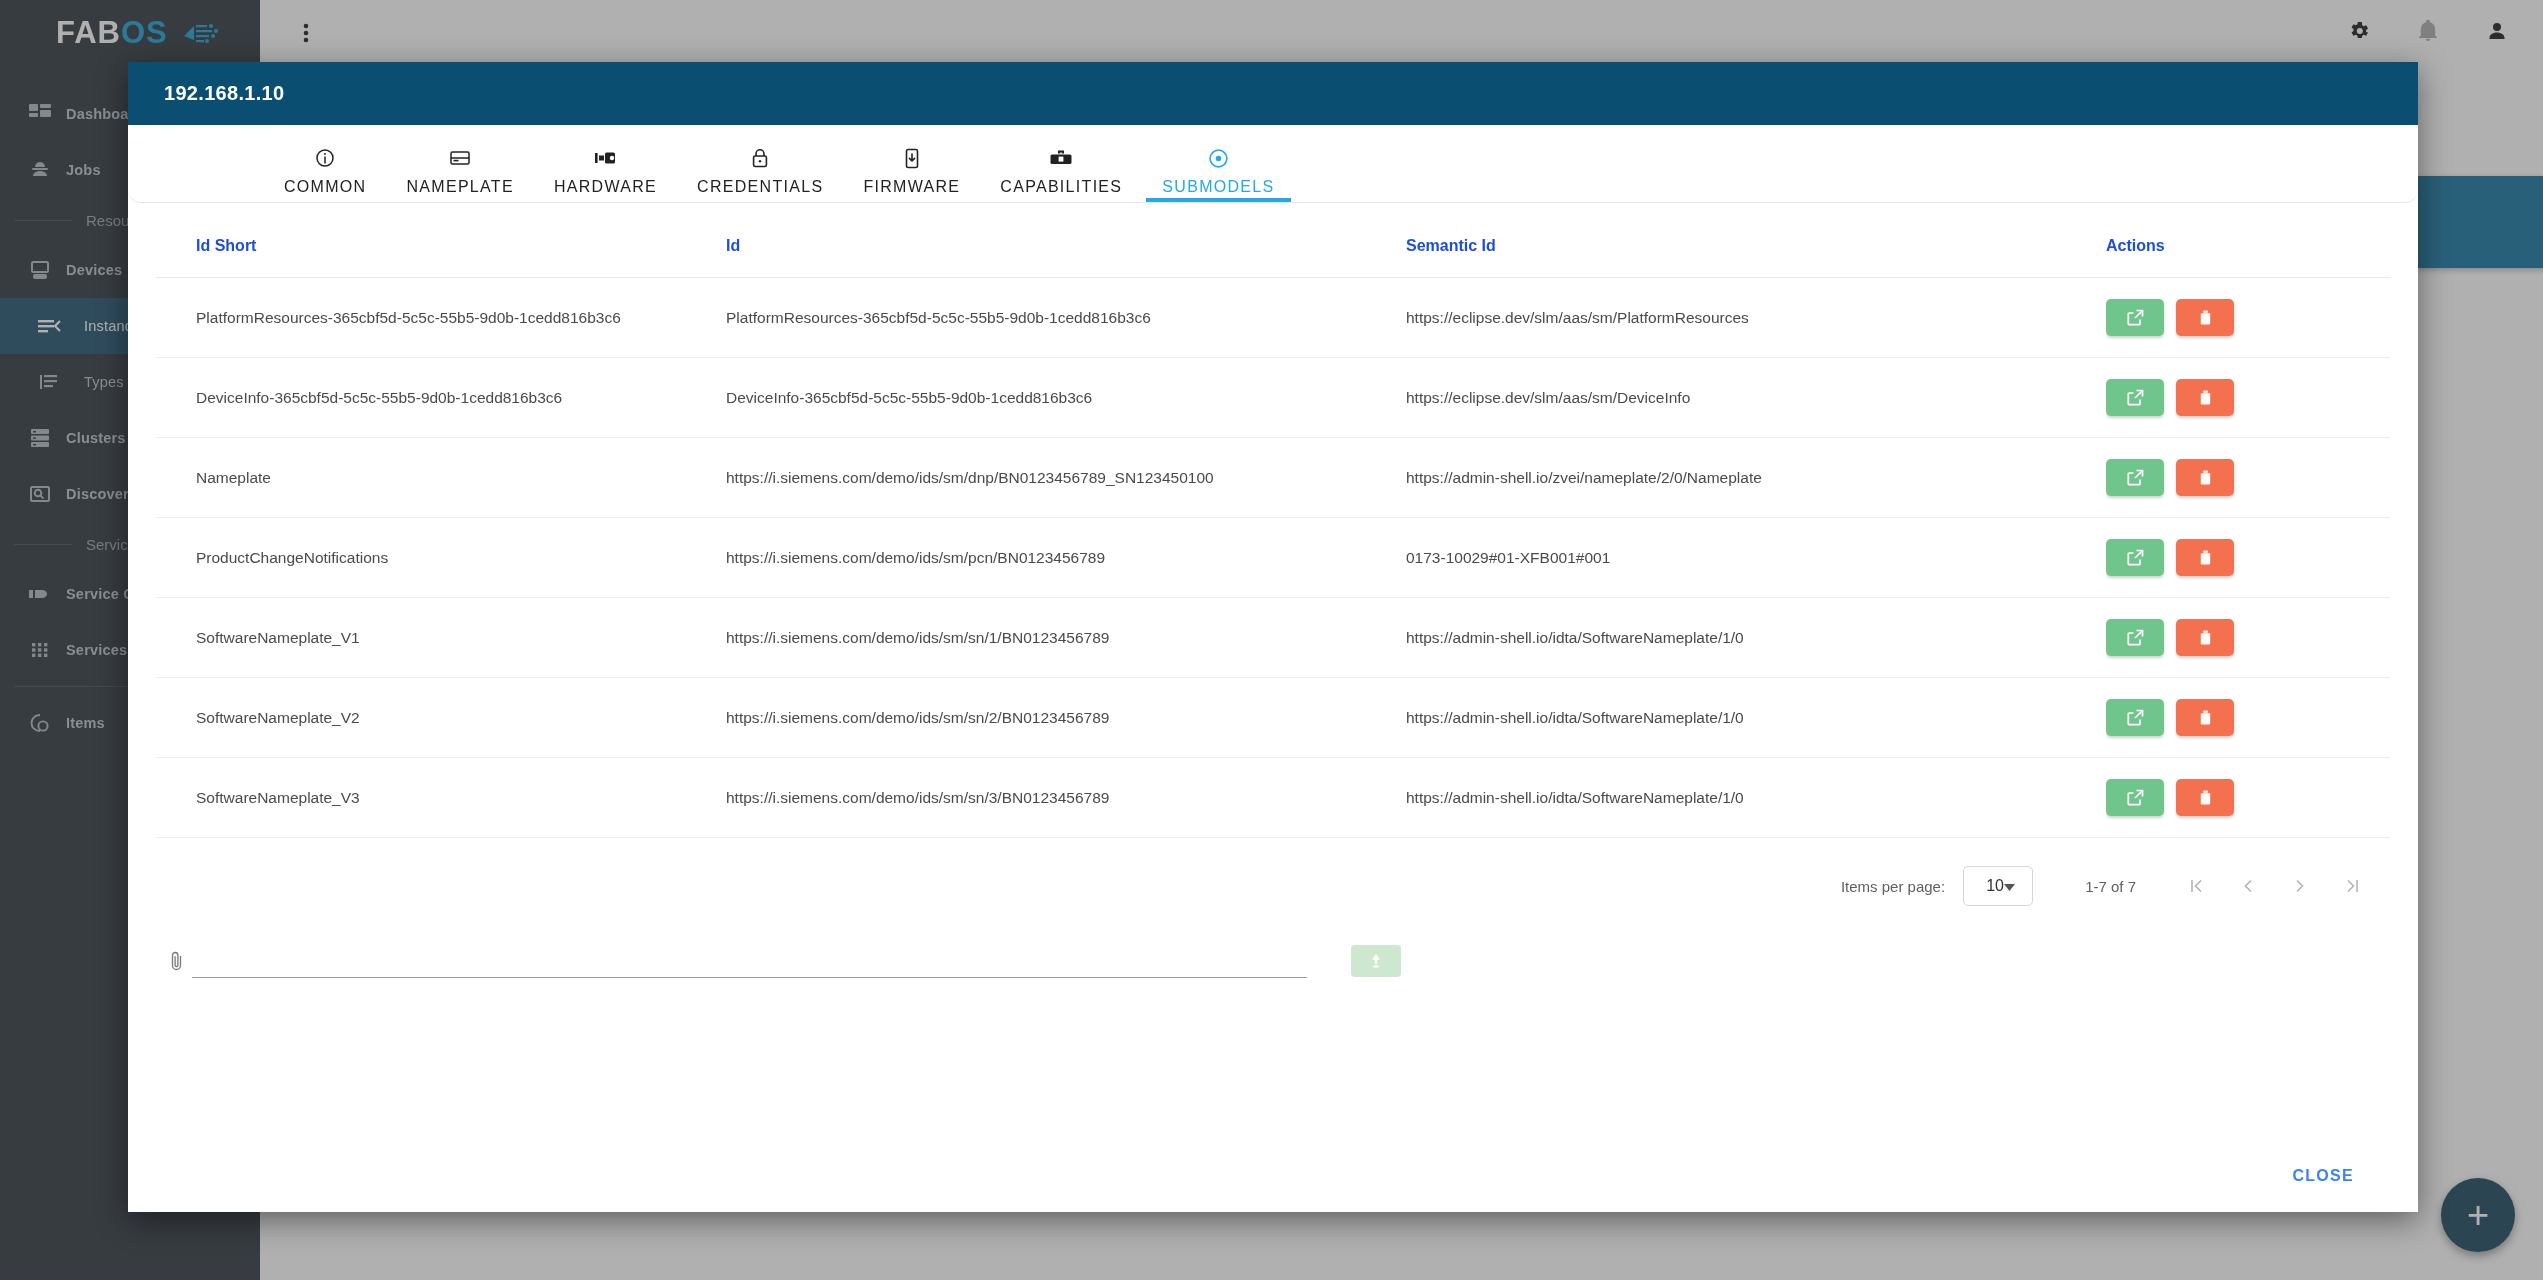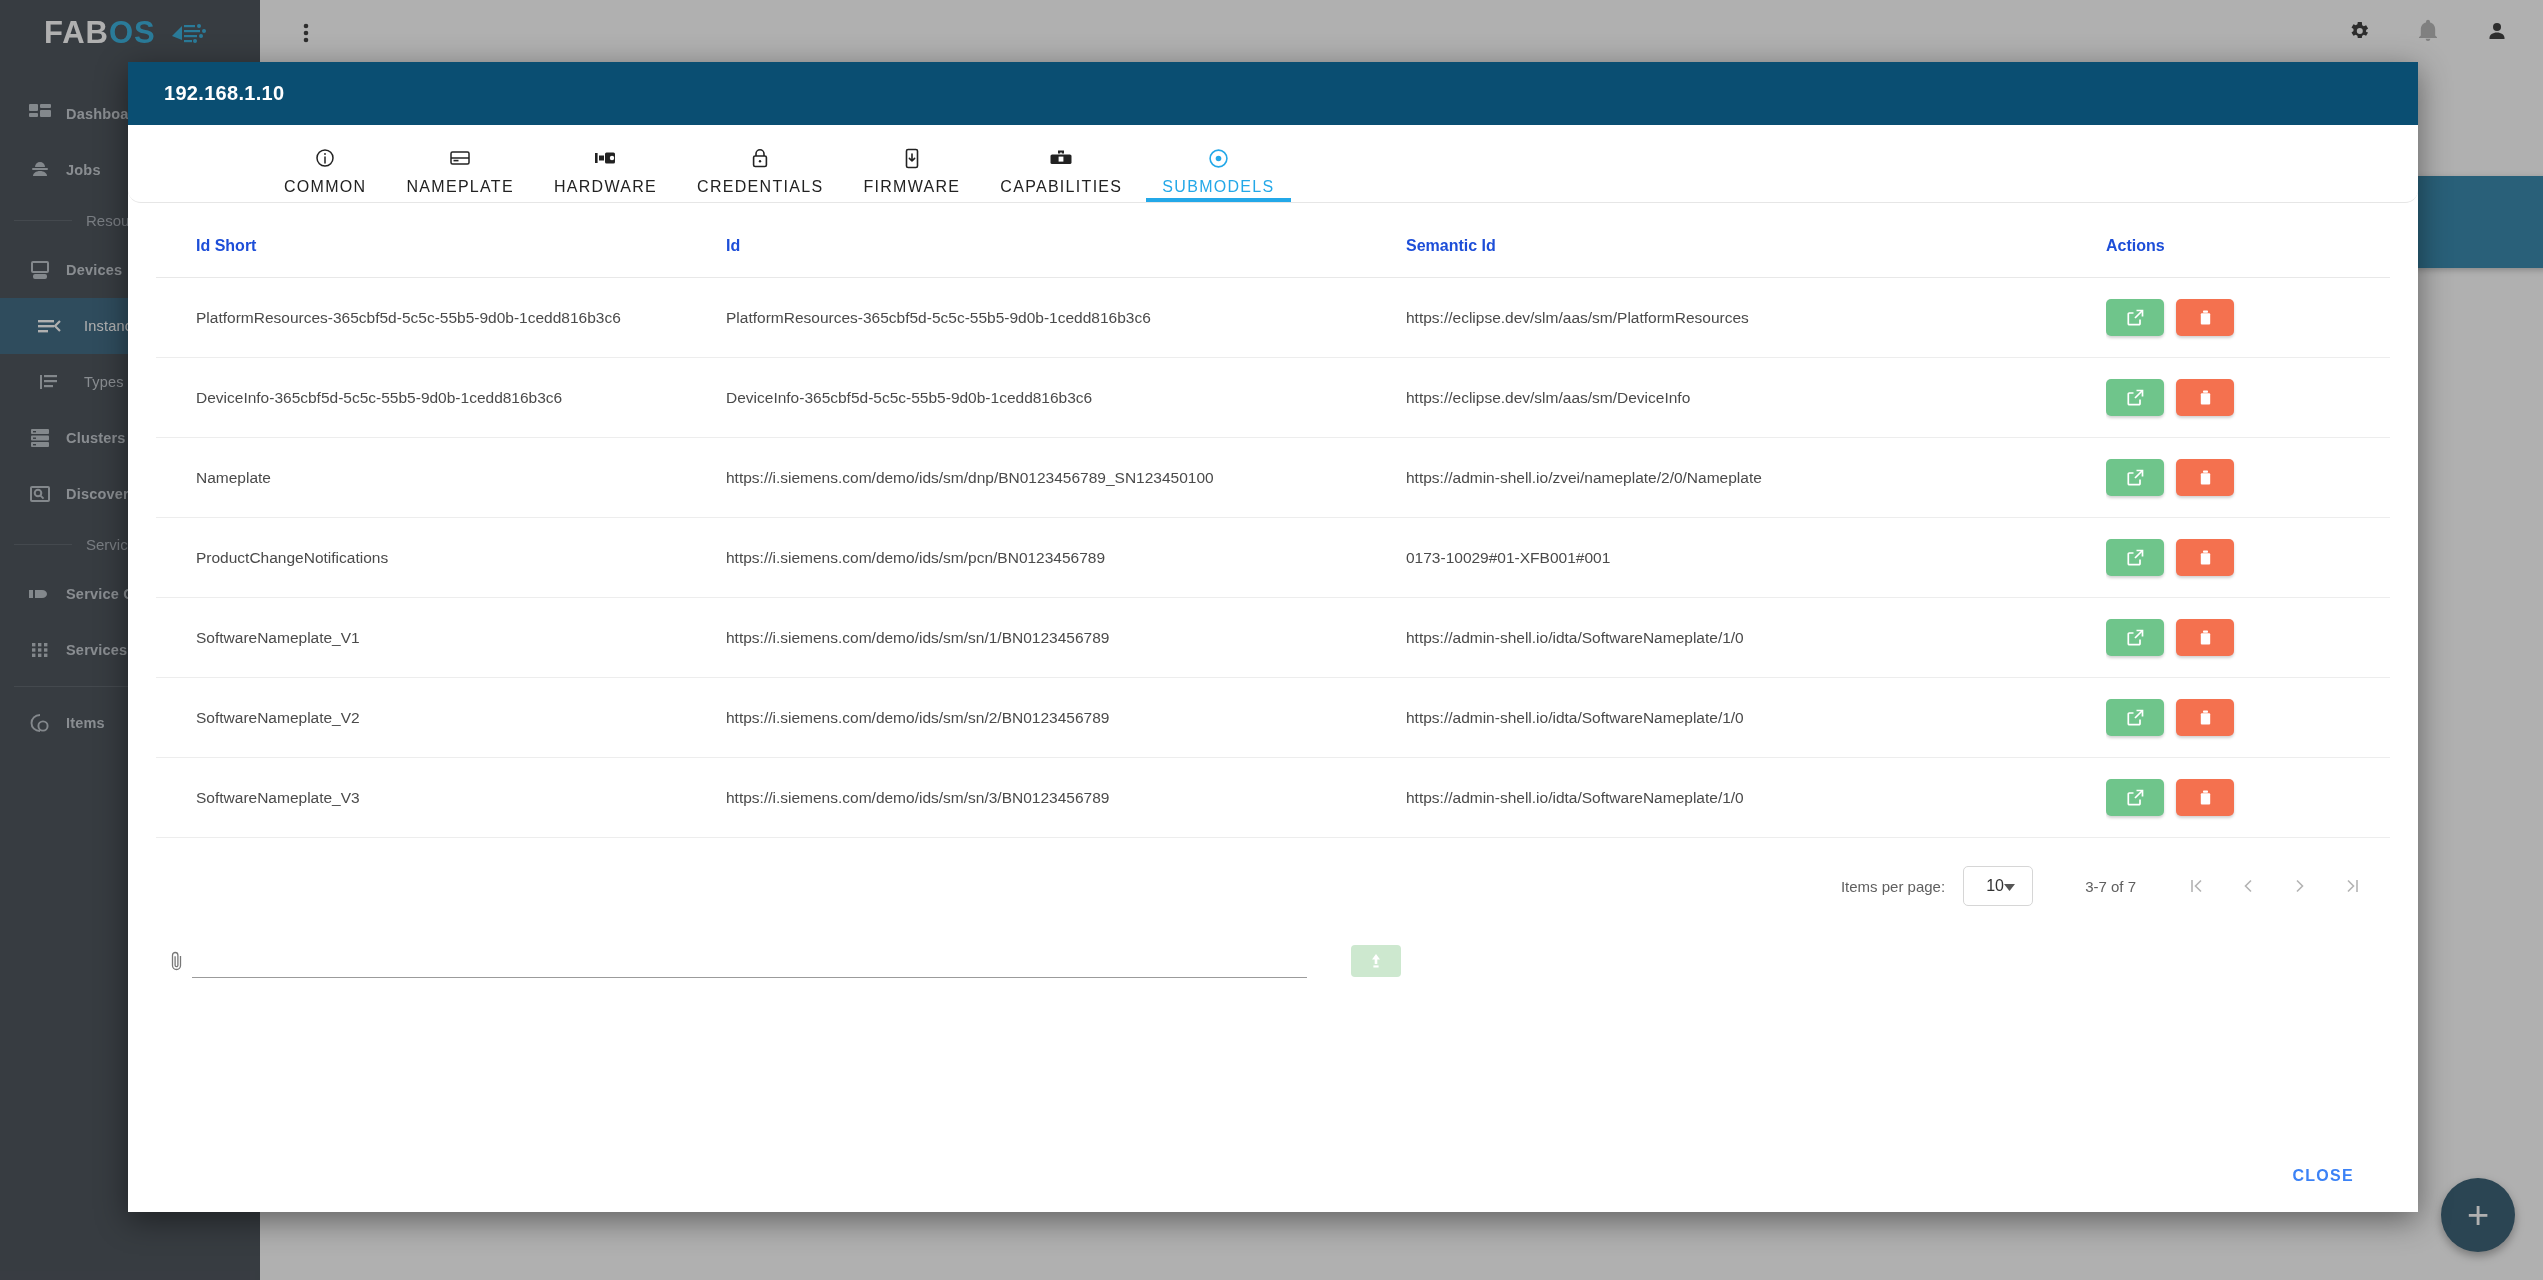--- a/index.html
+++ b/index.html
@@ -12,21 +12,21 @@
   #root { position: relative; width: 2543px; height: 1280px; }
 
   
   .app-bg { position:absolute; inset:0; background:#fafafa; }
 
   .sidebar {
     position:absolute; left:0; top:0; width:260px; height:1280px;
     background:#242c36; color:#c3c9cf;
   }
   .sidebar-logo {
-    height:66px; display:flex; align-items:center; padding-left:44px;
+    height:66px; display:flex; align-items:center; padding-left:56px;
     background:#242c36;
     text-align:right;
   }
   .logo-text { font-size:31px; font-weight:700; letter-spacing:1px; }
   .logo-fab { color:#ffffff; }
   .logo-os { color:#0c9fd6; }
   .logo-mark { margin-left:14px; display:flex; align-items:center; }
   .sidebar-nav { padding-top:20px; }
   .nav-item {
     display:flex; align-items:center; height:56px; padding-left:14px;
@@ -627,21 +627,21 @@
       <div class="paginator">
         <span class="pg-label">Items per page:</span>
         <div class="pg-select">
           <span>10</span>
           <span>
             <svg width="11" height="7" viewBox="0 0 11 7">
                 <path d="M0 0h11L5.5 7z" fill="#555"></path>
               </svg>
           </span>
         </div>
-        <span class="pg-range">3-7 of 7</span>
+        <span class="pg-range">1-7 of 7</span>
         <button class="pg-btn">
           <svg width="13" height="14" viewBox="0 0 13 14" fill="none" stroke="#b3b3b3" stroke-width="1.6">
               <path d="M2 1v12M11 1.5 5.5 7l5.5 5.5"></path>
             </svg>
         </button>
         <button class="pg-btn">
           <svg width="10" height="14" viewBox="0 0 10 14" fill="none" stroke="#b3b3b3" stroke-width="1.6">
               <path d="M8 1.5 2.5 7 8 12.5"></path>
             </svg>
         </button>

